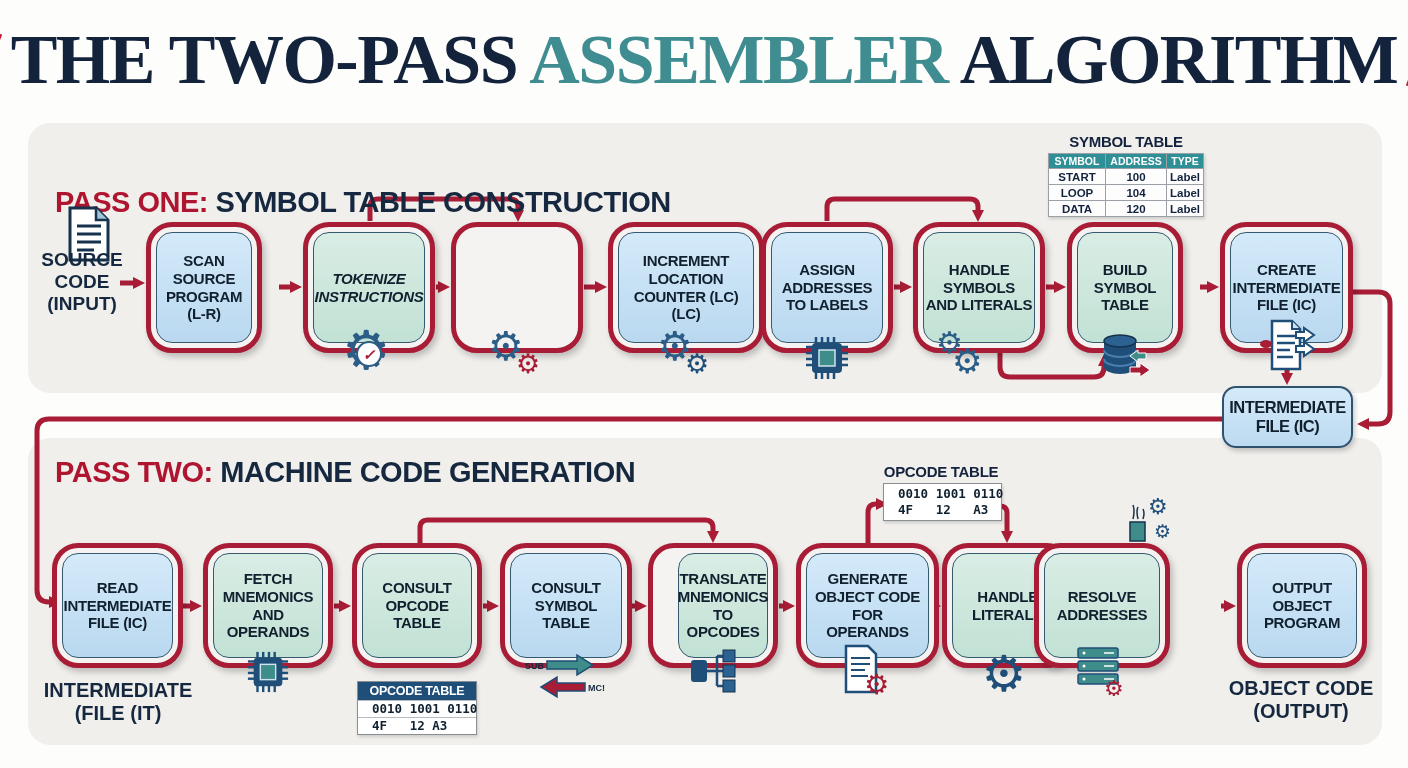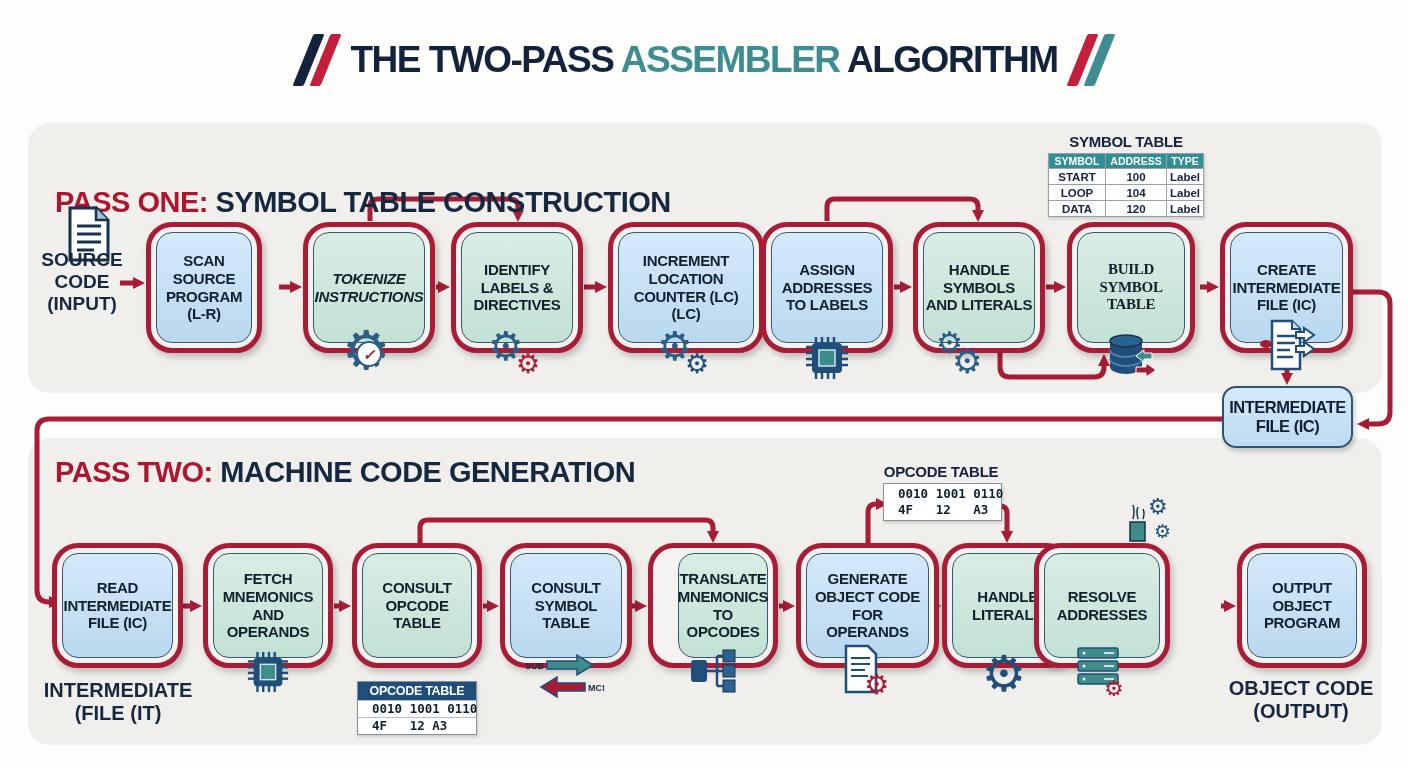--- a/index.html
+++ b/index.html
@@ -2,21 +2,21 @@
 <html><head>
 <meta charset="utf-8">
 <style>
   html,body{margin:0;padding:0;background:#fdfdfc;}
   #canvas{position:relative;width:1408px;height:768px;overflow:hidden;
           font-family:"Liberation Sans",sans-serif;background:#fdfdfc;}
 
   
   .title-row{position:absolute;left:0;top:24px;width:1408px;height:72px;
              display:flex;align-items:center;justify-content:center;gap:16px;}
-  .title-text{font-size:37px;font-weight:bold;letter-spacing:-1.5px;color:#14233c;white-space:nowrap;}
+  .title-text{font-size:70px;font-weight:bold;letter-spacing:-1.5px;color:#14233c;white-space:nowrap;font-family:Liberation Serif, serif;}
   .title-text .hl{color:#3f8d90;}
   .slash{display:inline-block;width:11px;height:52px;transform:skewX(-22deg);border-radius:2px;margin:0 3px;}
   .s-navy{background:#14233c}.s-red{background:#c41f3a}.s-teal{background:#3f8d90}
   .slash-group{display:flex;}
 
   
   .panel{position:absolute;left:28px;width:1354px;background:#f0efec;border-radius:22px;}
   #panel1{top:123px;height:270px;}
   #panel2{top:438px;height:307px;}
 
@@ -207,23 +207,20 @@
   <div class="step p1s" style="left:303px;width:132px;font-style:italic;">
     <div class="step-inner fill-teal">TOKENIZE
 INSTRUCTIONS</div>
     <div class="icon icon-bc gear-check">
       <span class="u g1">⚙</span>
         <span class="chk">✓</span>
     </div>
   </div>
 
   <div class="step p1s" style="left:451px;width:132px;">
-    <div class="step-inner fill-teal">IDENTIFY
-LABELS &amp;
-DIRECTIVES</div>
     <div class="icon icon-bc gears">
       <span class="u big">⚙</span>
         <span class="u small">⚙</span>
     </div>
   </div>
 
   <div class="step p1s" style="left:608px;width:156px;">
     <div class="step-inner fill-blue">INCREMENT
 LOCATION
 COUNTER (LC)
@@ -267,21 +264,21 @@
   <div class="step p1s" style="left:913px;width:132px;">
     <div class="step-inner fill-teal">HANDLE
 SYMBOLS
 AND LITERALS</div>
     <div class="icon gears" style="left:18px;bottom:-34px;">
       <span class="u big" style="left:16px;top:16px;font-size:34px;">⚙</span>
         <span class="u small" style="left:0;top:0;color:#2b5d87;font-size:30px;">⚙</span>
     </div>
   </div>
 
-  <div class="step p1s" style="left:1067px;width:128px;font-family:Liberation Serif, serif;">
+  <div class="step p1s" style="left:1067px;width:116px;">
     <div class="step-inner fill-teal">BUILD
 SYMBOL
 TABLE</div>
     <div class="icon icon-bc" style="bottom:-36px">
       <svg width="54" height="50" viewBox="0 0 54 50">
         <path d="M6 10 V36 C6 40 14 43 22 43 C30 43 38 40 38 36 V10" fill="#1f4e79"></path>
         <ellipse cx="22" cy="10" rx="16" ry="6" fill="#2b6292" stroke="#16324c" stroke-width="1.5"></ellipse>
         <path d="M6 19 C6 23 14 26 22 26 C30 26 38 23 38 19" fill="none" stroke="#4a7fae" stroke-width="2"></path>
         <path d="M6 28 C6 32 14 35 22 35 C30 35 38 32 38 28" fill="none" stroke="#4a7fae" stroke-width="2"></path>
         <polygon points="48,22 40,22 40,19 32,25 40,31 40,28 48,28" fill="#3f8d8a" stroke="#fff" stroke-width="1"></polygon>

